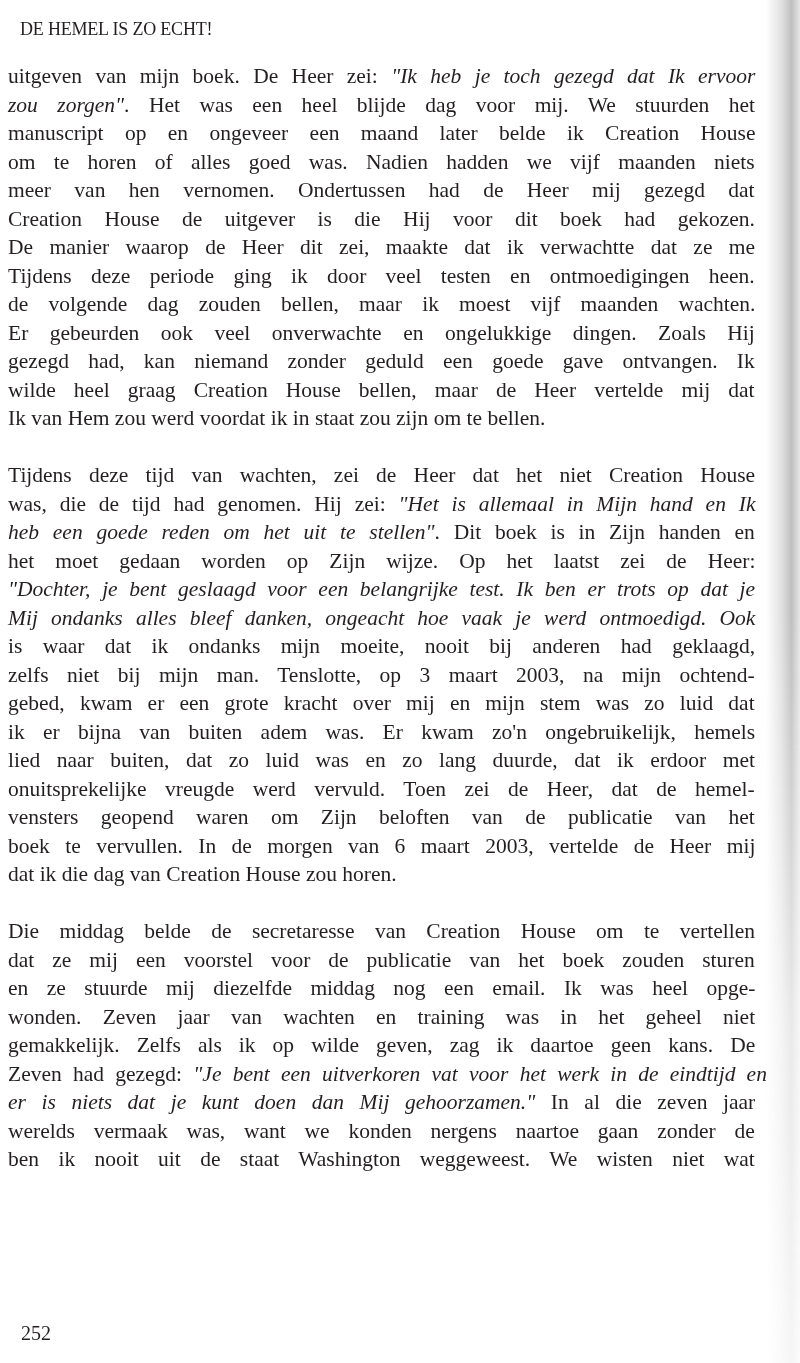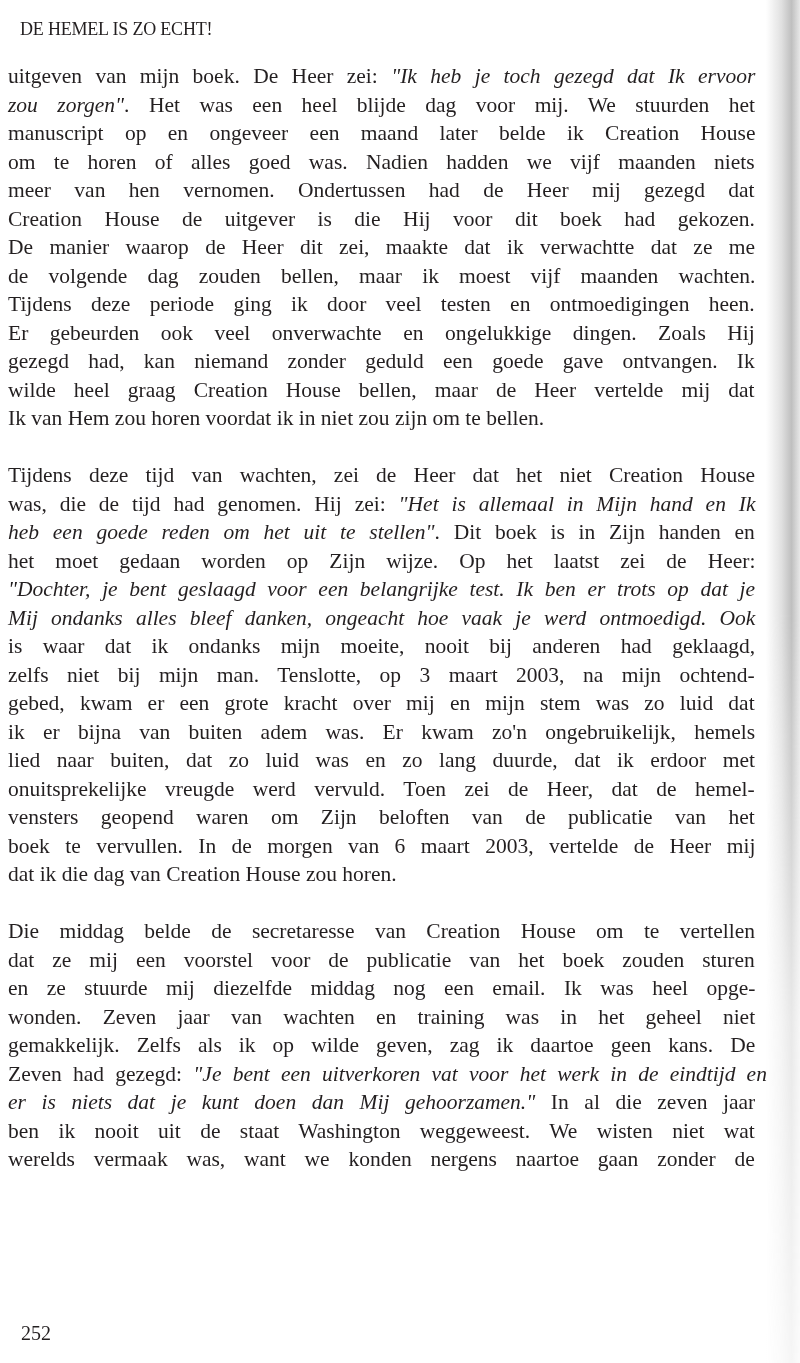--- a/index.html
+++ b/index.html
@@ -68,26 +68,26 @@
 
 <div class="body-text">
   <div class="para">
       <span class="line" style="white-space: nowrap; display: block; word-spacing: 8px; text-align-last: left;"><span>uitgeven van mijn boek. De Heer zei: </span><span class="seg-italic">"Ik heb je toch gezegd dat Ik ervoor</span></span>
       <span class="line" style="white-space: nowrap; display: block; word-spacing: 14.08px; text-align-last: left;"><span class="seg-italic">zou zorgen"</span><span>. Het was een heel blijde dag voor mij. We stuurden het</span></span>
       <span class="line" style="white-space: nowrap; display: block; word-spacing: 16px; text-align-last: left;"><span>manuscript op en ongeveer een maand later belde ik Creation House</span></span>
       <span class="line" style="white-space: nowrap; display: block; word-spacing: 12.92px; text-align-last: left;"><span>om te horen of alles goed was. Nadien hadden we vijf maanden niets</span></span>
       <span class="line" style="white-space: nowrap; display: block; word-spacing: 18px; text-align-last: left;"><span>meer van hen vernomen. Ondertussen had de Heer mij gezegd dat</span></span>
       <span class="line" style="white-space: nowrap; display: block; word-spacing: 17.09px; text-align-last: left;"><span>Creation House de uitgever is die Hij voor dit boek had gekozen.</span></span>
       <span class="line" style="white-space: nowrap; display: block; word-spacing: 11px; text-align-last: left;"><span>De manier waarop de Heer dit zei, maakte dat ik verwachtte dat ze me</span></span>
+      <span class="line" style="white-space: nowrap; display: block; word-spacing: 13.9px; text-align-last: left;"><span>Tijdens deze periode ging ik door veel testen en ontmoedigingen heen.</span></span>
       <span class="line" style="white-space: nowrap; display: block; word-spacing: 14.8px; text-align-last: left;"><span>de volgende dag zouden bellen, maar ik moest vijf maanden wachten.</span></span>
-      <span class="line" style="white-space: nowrap; display: block; word-spacing: 13.9px; text-align-last: left;"><span>Tijdens deze periode ging ik door veel testen en ontmoedigingen heen.</span></span>
       <span class="line" style="white-space: nowrap; display: block; word-spacing: 16.11px; text-align-last: left;"><span>Er gebeurden ook veel onverwachte en ongelukkige dingen. Zoals Hij</span></span>
       <span class="line" style="white-space: nowrap; display: block; word-spacing: 13.9px; text-align-last: left;"><span>gezegd had, kan niemand zonder geduld een goede gave ontvangen. Ik</span></span>
       <span class="line" style="white-space: nowrap; display: block; word-spacing: 12.73px; text-align-last: left;"><span>wilde heel graag Creation House bellen, maar de Heer vertelde mij dat</span></span>
-      <span class="line last" style="white-space: nowrap; display: block;"><span>Ik van Hem zou horen voordat ik in niet zou zijn om te bellen.</span></span>
+      <span class="line last" style="white-space: nowrap; display: block;"><span>Ik van Hem zou werd voordat ik in staat zou zijn om te bellen.</span></span>
     </div>
   <div class="para">
       <span class="line" style="white-space: nowrap; display: block; word-spacing: 11.83px; text-align-last: left;"><span>Tijdens deze tijd van wachten, zei de Heer dat het niet Creation House</span></span>
       <span class="line" style="white-space: nowrap; display: block; word-spacing: 7.47px; text-align-last: left;"><span>was, die de tijd had genomen. Hij zei: </span><span class="seg-italic">"Het is allemaal in Mijn hand en Ik</span></span>
       <span class="line" style="white-space: nowrap; display: block; word-spacing: 8.4px; text-align-last: left;"><span class="seg-italic">heb een goede reden om het uit te stellen"</span><span>. Dit boek is in Zijn handen en</span></span>
       <span class="line" style="white-space: nowrap; display: block; word-spacing: 15.67px; text-align-last: left;"><span>het moet gedaan worden op Zijn wijze. Op het laatst zei de Heer:</span></span>
       <span class="line" style="white-space: nowrap; display: block; word-spacing: 6.29px; text-align-last: left;"><span class="seg-italic">"Dochter, je bent geslaagd voor een belangrijke test. Ik ben er trots op dat je</span></span>
       <span class="line" style="white-space: nowrap; display: block; word-spacing: 7.82px; text-align-last: left;"><span class="seg-italic">Mij ondanks alles bleef danken, ongeacht hoe vaak je werd ontmoedigd. Ook</span></span>
       <span class="line" style="white-space: nowrap; display: block; word-spacing: 15px; text-align-last: left;"><span>is waar dat ik ondanks mijn moeite, nooit bij anderen had geklaagd,</span></span>
       <span class="line" style="white-space: nowrap; display: block; word-spacing: 13.08px; text-align-last: left;"><span>zelfs niet bij mijn man. Tenslotte, op 3 maart 2003, na mijn ochtend-</span></span>
@@ -100,18 +100,18 @@
       <span class="line last" style="white-space: nowrap; display: block;"><span>dat ik die dag van Creation House zou horen.</span></span>
     </div>
   <div class="para">
       <span class="line" style="white-space: nowrap; display: block; word-spacing: 15px; text-align-last: left;"><span>Die middag belde de secretaresse van Creation House om te vertellen</span></span>
       <span class="line" style="white-space: nowrap; display: block; word-spacing: 12.58px; text-align-last: left;"><span>dat ze mij een voorstel voor de publicatie van het boek zouden sturen</span></span>
       <span class="line" style="white-space: nowrap; display: block; word-spacing: 13.08px; text-align-last: left;"><span>en ze stuurde mij diezelfde middag nog een email. Ik was heel opge-</span></span>
       <span class="line" style="white-space: nowrap; display: block; word-spacing: 15.82px; text-align-last: left;"><span>wonden. Zeven jaar van wachten en training was in het geheel niet</span></span>
       <span class="line" style="white-space: nowrap; display: block; word-spacing: 11.67px; text-align-last: left;"><span>gemakkelijk. Zelfs als ik op wilde geven, zag ik daartoe geen kans. De</span></span>
       <span class="line" style="white-space: nowrap; display: block; word-spacing: 5.86px; text-align-last: left;"><span>Zeven had gezegd: </span><span class="seg-italic">"Je bent een uitverkoren vat voor het werk in de eindtijd en</span></span>
       <span class="line" style="white-space: nowrap; display: block; word-spacing: 10.21px; text-align-last: left;"><span class="seg-italic">er is niets dat je kunt doen dan Mij gehoorzamen."</span><span> In al die zeven jaar</span></span>
+      <span class="line" style="white-space: nowrap; display: block; word-spacing: 13.4px; text-align-last: left;"><span>werelds vermaak was, want we konden nergens naartoe gaan zonder de</span></span>
       <span class="line" style="white-space: nowrap; display: block; word-spacing: 14px; text-align-last: left;"><span>ben ik nooit uit de staat Washington weggeweest. We wisten niet wat</span></span>
-      <span class="line" style="white-space: nowrap; display: block; word-spacing: 13.4px; text-align-last: left;"><span>werelds vermaak was, want we konden nergens naartoe gaan zonder de</span></span>
     </div>
 </div>
 
 <div class="page-number">252</div>
 
 </body></html>

